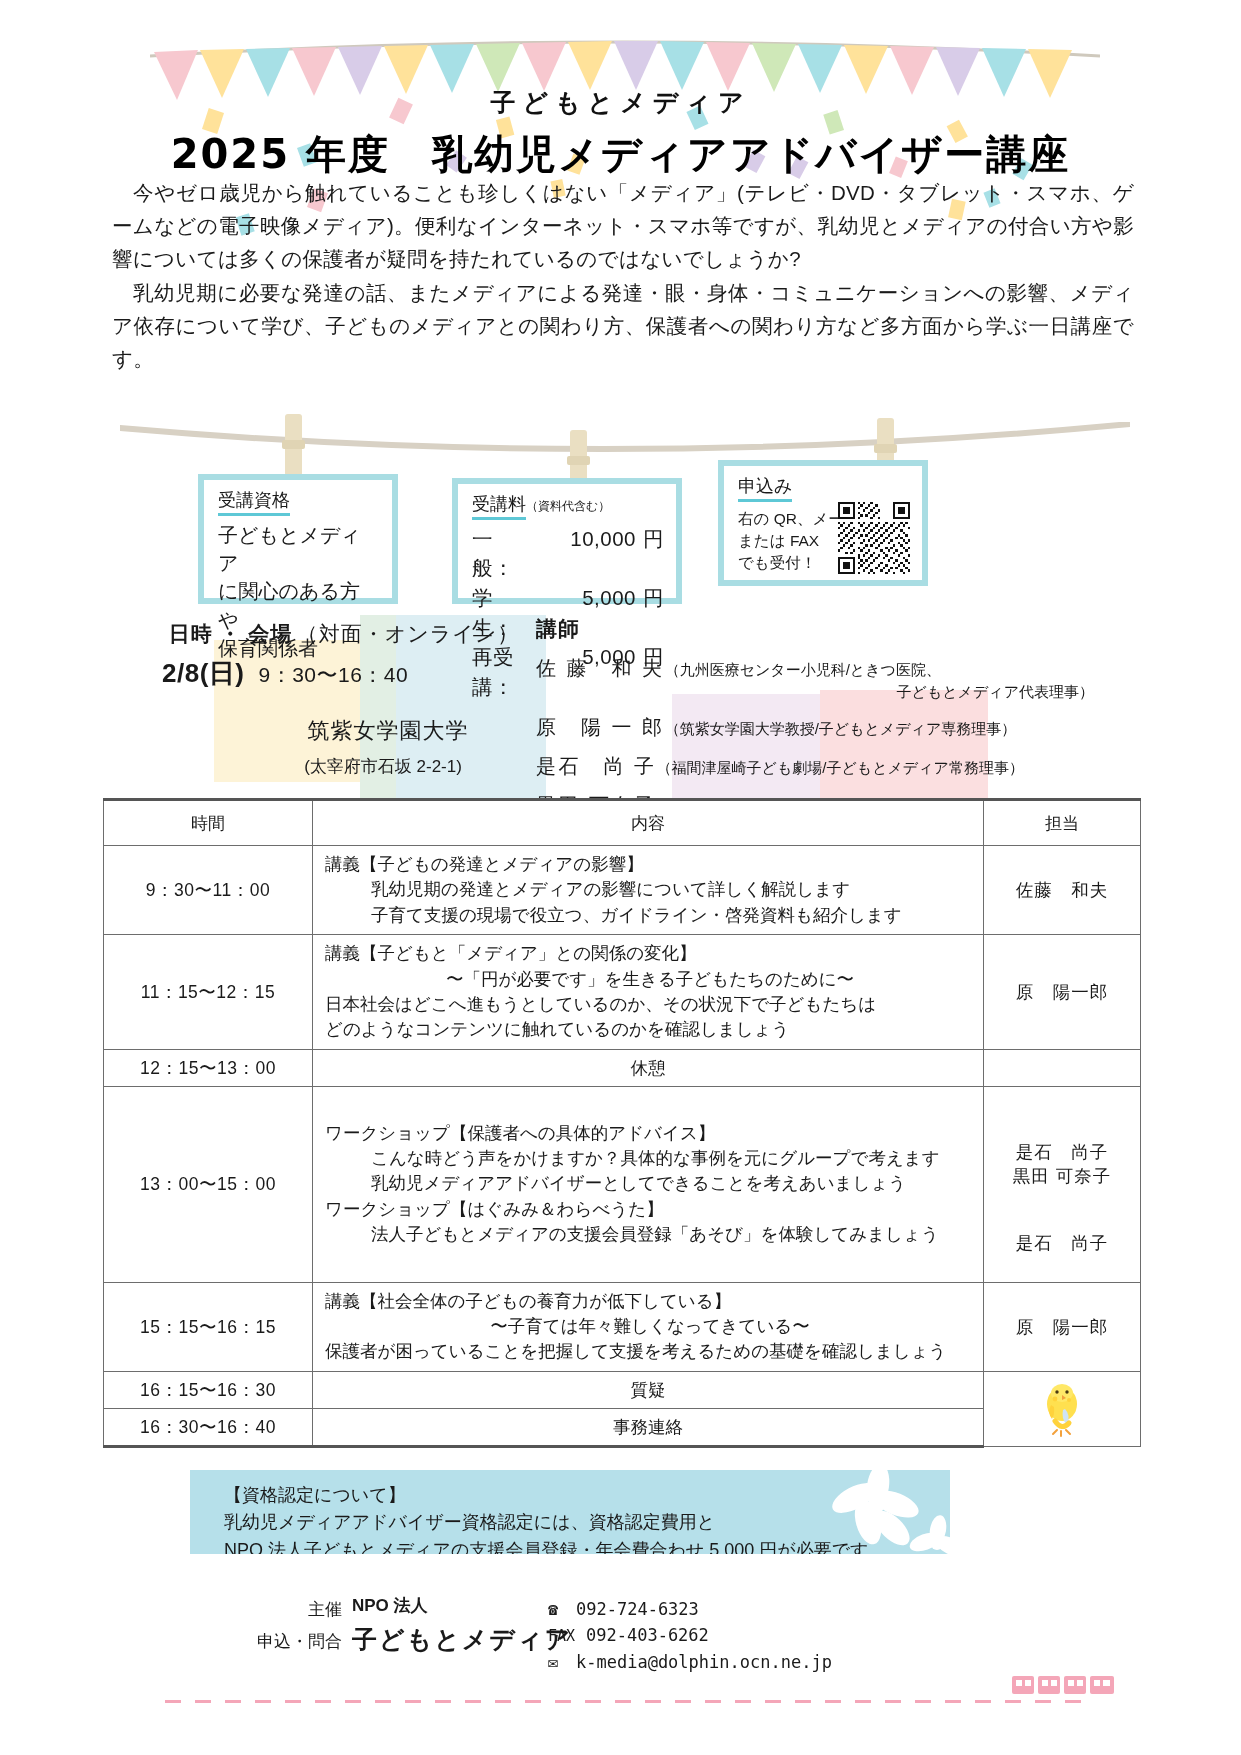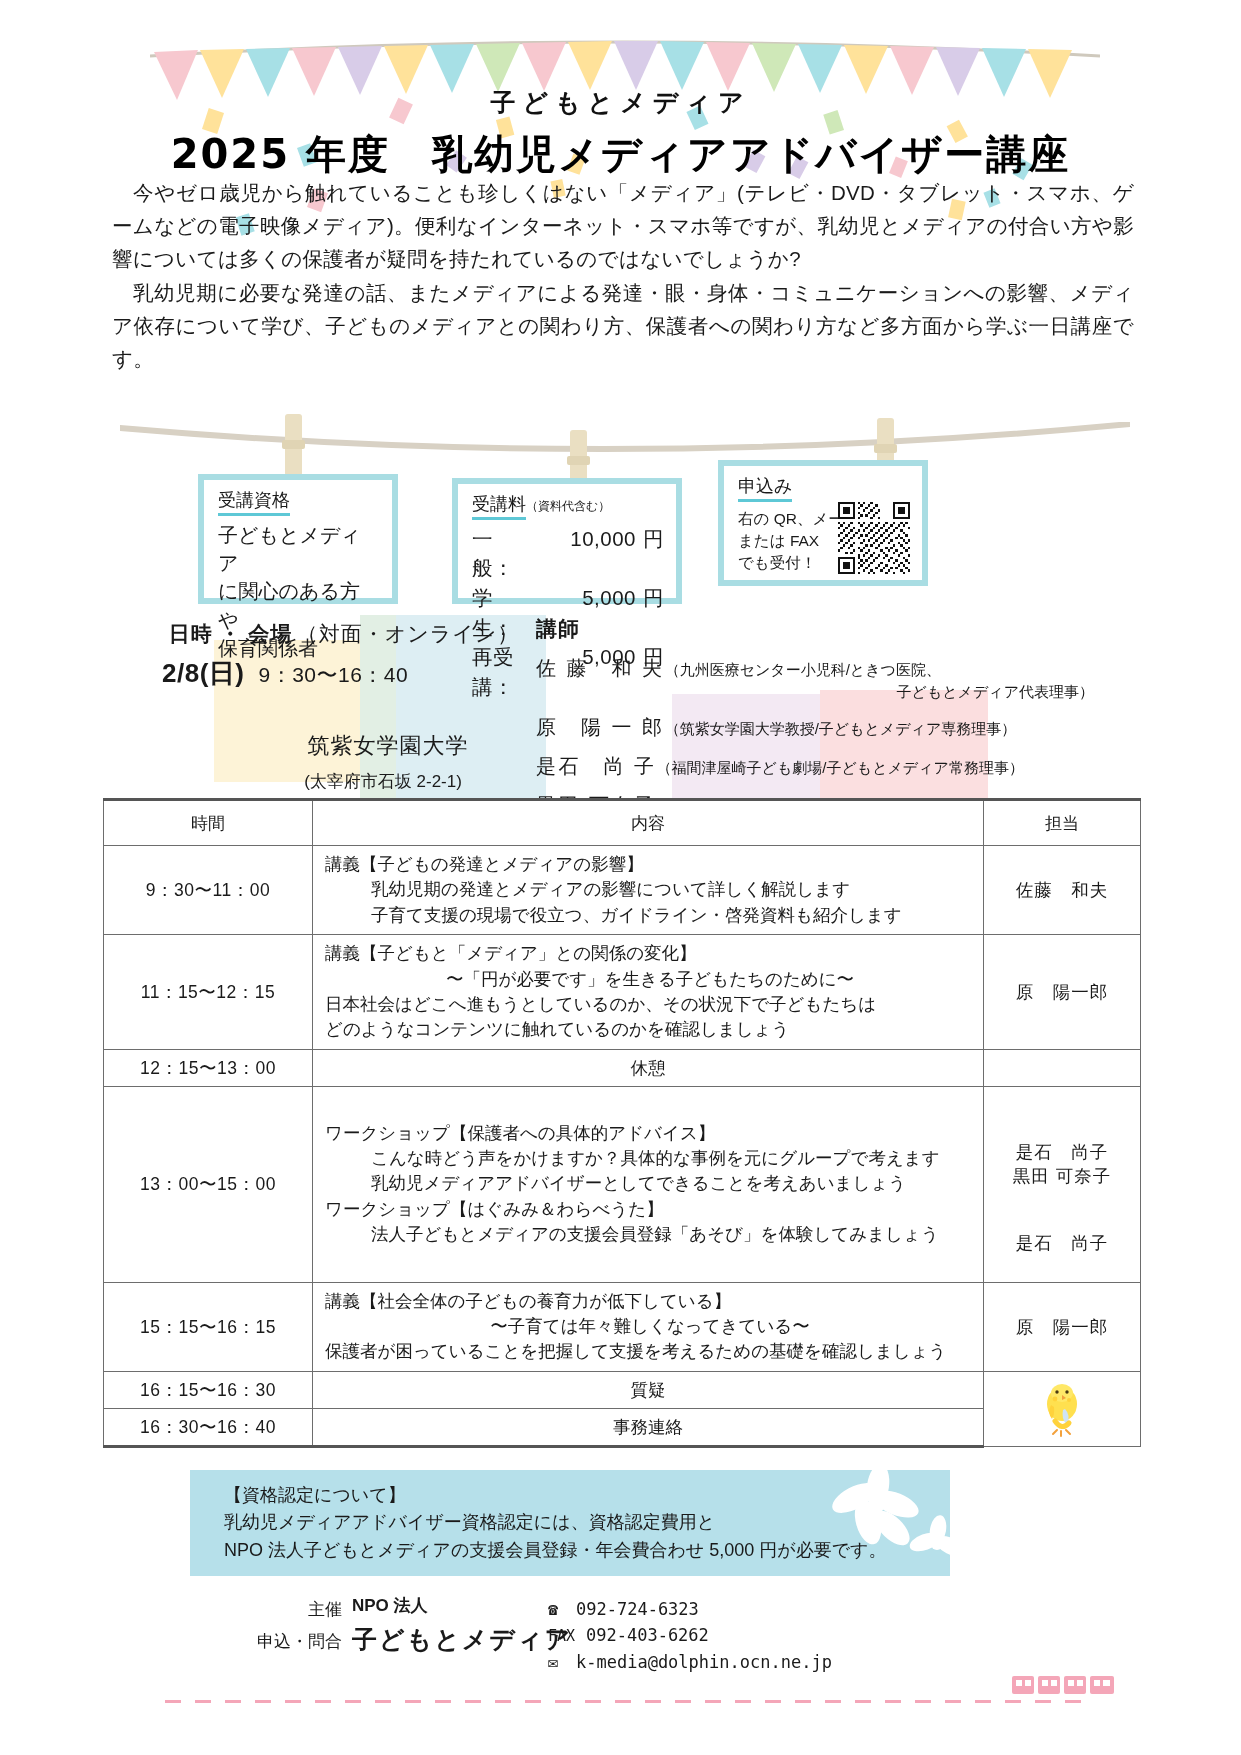--- a/index.html
+++ b/index.html
@@ -169,21 +169,21 @@
     letter-spacing: 0.5px;
   }
   .dv-time {
     font-size: 21px;
     font-weight: 400;
     letter-spacing: 0.5px;
     padding-left: 14px;
   }
   .dv-place {
     font-size: 22px;
-    margin-top: 40px;
+    margin-top: 25px;
     margin-left: 88px;
     letter-spacing: 1px;
   }
   .dv-addr {
     font-size: 17px;
     margin-top: 9px;
     margin-left: 78px;
   }
 
   
@@ -266,21 +266,21 @@
     width: 42px;
     height: 56px;
   }
 
   
   .cert {
     position: absolute;
     left: 190px;
     top: 1470px;
     width: 760px;
-    height: 106px;
+    height: 84px;
     background: #b6e0ea;
     z-index: 3;
     overflow: hidden;
   }
   .cert-text {
     position: relative;
     padding: 12px 0 0 34px;
     font-size: 18px;
     line-height: 1.52;
     z-index: 2;

